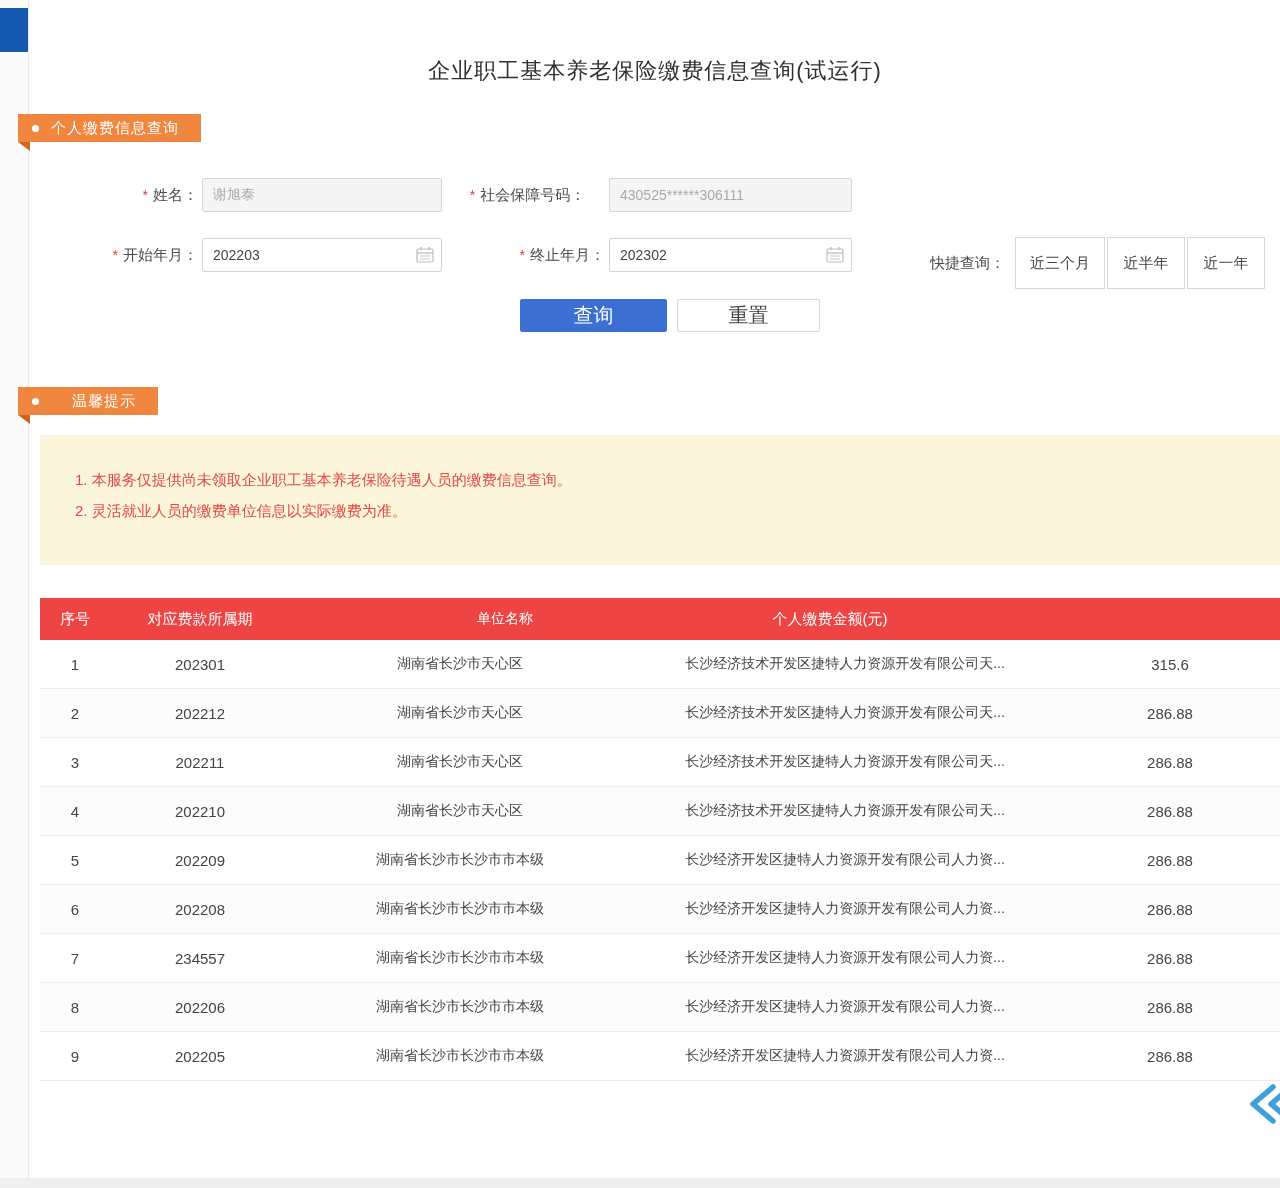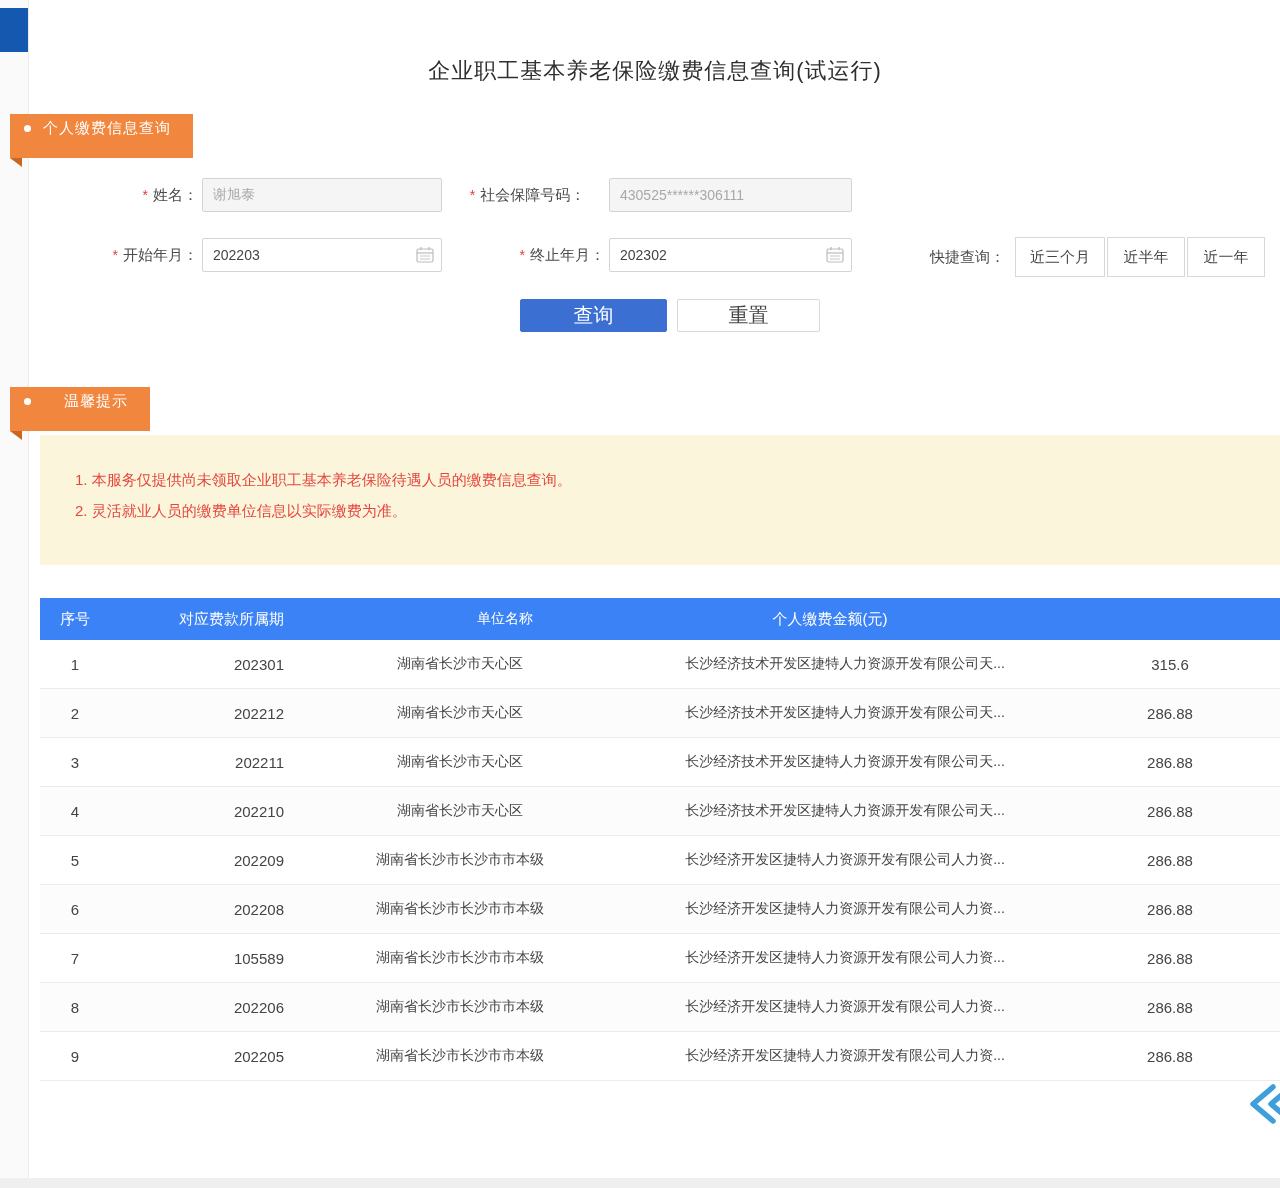--- a/index.html
+++ b/index.html
@@ -8,59 +8,59 @@
   
   .gutter{position:absolute;left:0;top:0;width:28px;height:1188px;background:#fafafa;border-right:1px solid #ebebeb;}
   .side-blue{position:absolute;left:0;top:8px;width:28px;height:44px;background:#1558b0;}
   .card{position:absolute;left:29px;top:0;right:0;bottom:0;background:#fff;}
 
   
   .page-title{position:absolute;left:30px;right:0;top:56px;text-align:center;
               font-size:22px;font-weight:500;color:#2f2f2f;letter-spacing:1px;}
 
   
-  .ribbon{position:absolute;left:10px;height:28px;background:#f1863e;color:#fff;
-          display:flex;align-items:center;padding:0 22px 16px 14px;font-size:15px;letter-spacing:1px;}
+  .ribbon{position:absolute;left:18px;height:28px;background:#f1863e;color:#fff;
+          display:flex;align-items:center;padding:0 22px 0 14px;font-size:15px;letter-spacing:1px;}
   .ribbon .dot{width:7px;height:7px;border-radius:50%;background:#fff;margin-right:12px;flex:0 0 auto;}
   .ribbon .fold{position:absolute;left:0;top:100%;width:0;height:0;
                 border-top:9px solid #ca6522;border-left:12px solid transparent;}
   .ribbon.r1{top:114px;}
   .ribbon.r2{top:387px;gap:21px;}
 
   
   .fgroup{position:absolute;display:flex;align-items:center;}
   .flabel{font-size:15px;color:#4a4a4a;text-align:right;white-space:nowrap;}
   .star{color:#e03c3c;margin-right:5px;font-size:14px;}
   .tinput{height:34px;border:1px solid #d4d4d4;border-radius:2px;box-sizing:border-box;
           font-size:14px;padding:0 30px 0 10px;color:#444;background:#fff;outline:none;
           font-family:"Liberation Sans","DejaVu Sans",sans-serif;}
   .tinput.disabled{background:#f5f5f5;color:#a8a8a8;padding-right:10px;}
   .inwrap{position:relative;display:flex;align-items:center;}
   .cal{position:absolute;right:8px;top:8px;width:18px;height:17px;pointer-events:auto;}
 
-  .quick-btn{height:40px;min-width:78px;padding:0 14px;background:#fff;border:1px solid #d8d8d8;
+  .quick-btn{height:52px;min-width:78px;padding:0 14px;background:#fff;border:1px solid #d8d8d8;
              font-size:15px;color:#444;display:flex;align-items:center;justify-content:center;
              box-sizing:border-box;cursor:pointer;}
   .btn{height:33px;border-radius:2px;font-size:20px;display:flex;align-items:center;justify-content:center;
        box-sizing:border-box;cursor:pointer;}
   .btn.primary{background:#3c6fd2;color:#fff;border:1px solid #3c6fd2;}
   .btn.plain{background:#fff;color:#444;border:1px solid #d9d9d9;}
 
   
   .notice{position:absolute;left:40px;right:0;top:435px;height:130px;background:#fbf5dc;
           box-sizing:border-box;padding:32px 20px 0 35px;}
   .notice p{margin:0 0 6px 0;font-size:15px;line-height:25px;color:#e5473f;}
 
   
   .table{position:absolute;left:40px;top:598px;width:1240px;}
-  .thead{display:flex;background:#3b82f6;color:#fff;height:42px;align-items:center;font-size:15px;}
+  .thead{display:flex;background:#ef4444;color:#fff;height:42px;align-items:center;font-size:15px;}
   .trow{display:flex;height:48px;align-items:center;border-bottom:1px solid #ececec;background:#fff;font-size:15px;color:#444;}
   .trow:nth-child(even){background:#fcfcfc;}
   .cell,.hcell{text-align:center;box-sizing:border-box;padding:0 6px;overflow:hidden;white-space:nowrap;}
-  .c0{width:70px;}  .c1{width:180px;text-align:right;} .c2{width:340px;font-size:14px;} .c3{width:430px;font-size:14px;} .c4{width:220px;}
+  .c0{width:70px;}  .c1{width:180px;} .c2{width:340px;font-size:14px;} .c3{width:430px;font-size:14px;} .c4{width:220px;}
 
   
   .chevrons{position:absolute;left:1246px;top:1082px;width:48px;height:44px;cursor:pointer;}
 
   .footer-strip{position:absolute;left:0;right:0;top:1178px;height:10px;background:#efefef;}
 </style>
 </head>
 <body>
 
 <div class="screen">
@@ -197,21 +197,21 @@
         </div>
         <div class="trow">
           <div class="cell c0">6</div>
           <div class="cell c1">202208</div>
           <div class="cell c2">湖南省长沙市长沙市市本级</div>
           <div class="cell c3">长沙经济开发区捷特人力资源开发有限公司人力资...</div>
           <div class="cell c4">286.88</div>
         </div>
         <div class="trow">
           <div class="cell c0">7</div>
-          <div class="cell c1">105589</div>
+          <div class="cell c1">234557</div>
           <div class="cell c2">湖南省长沙市长沙市市本级</div>
           <div class="cell c3">长沙经济开发区捷特人力资源开发有限公司人力资...</div>
           <div class="cell c4">286.88</div>
         </div>
         <div class="trow">
           <div class="cell c0">8</div>
           <div class="cell c1">202206</div>
           <div class="cell c2">湖南省长沙市长沙市市本级</div>
           <div class="cell c3">长沙经济开发区捷特人力资源开发有限公司人力资...</div>
           <div class="cell c4">286.88</div>

